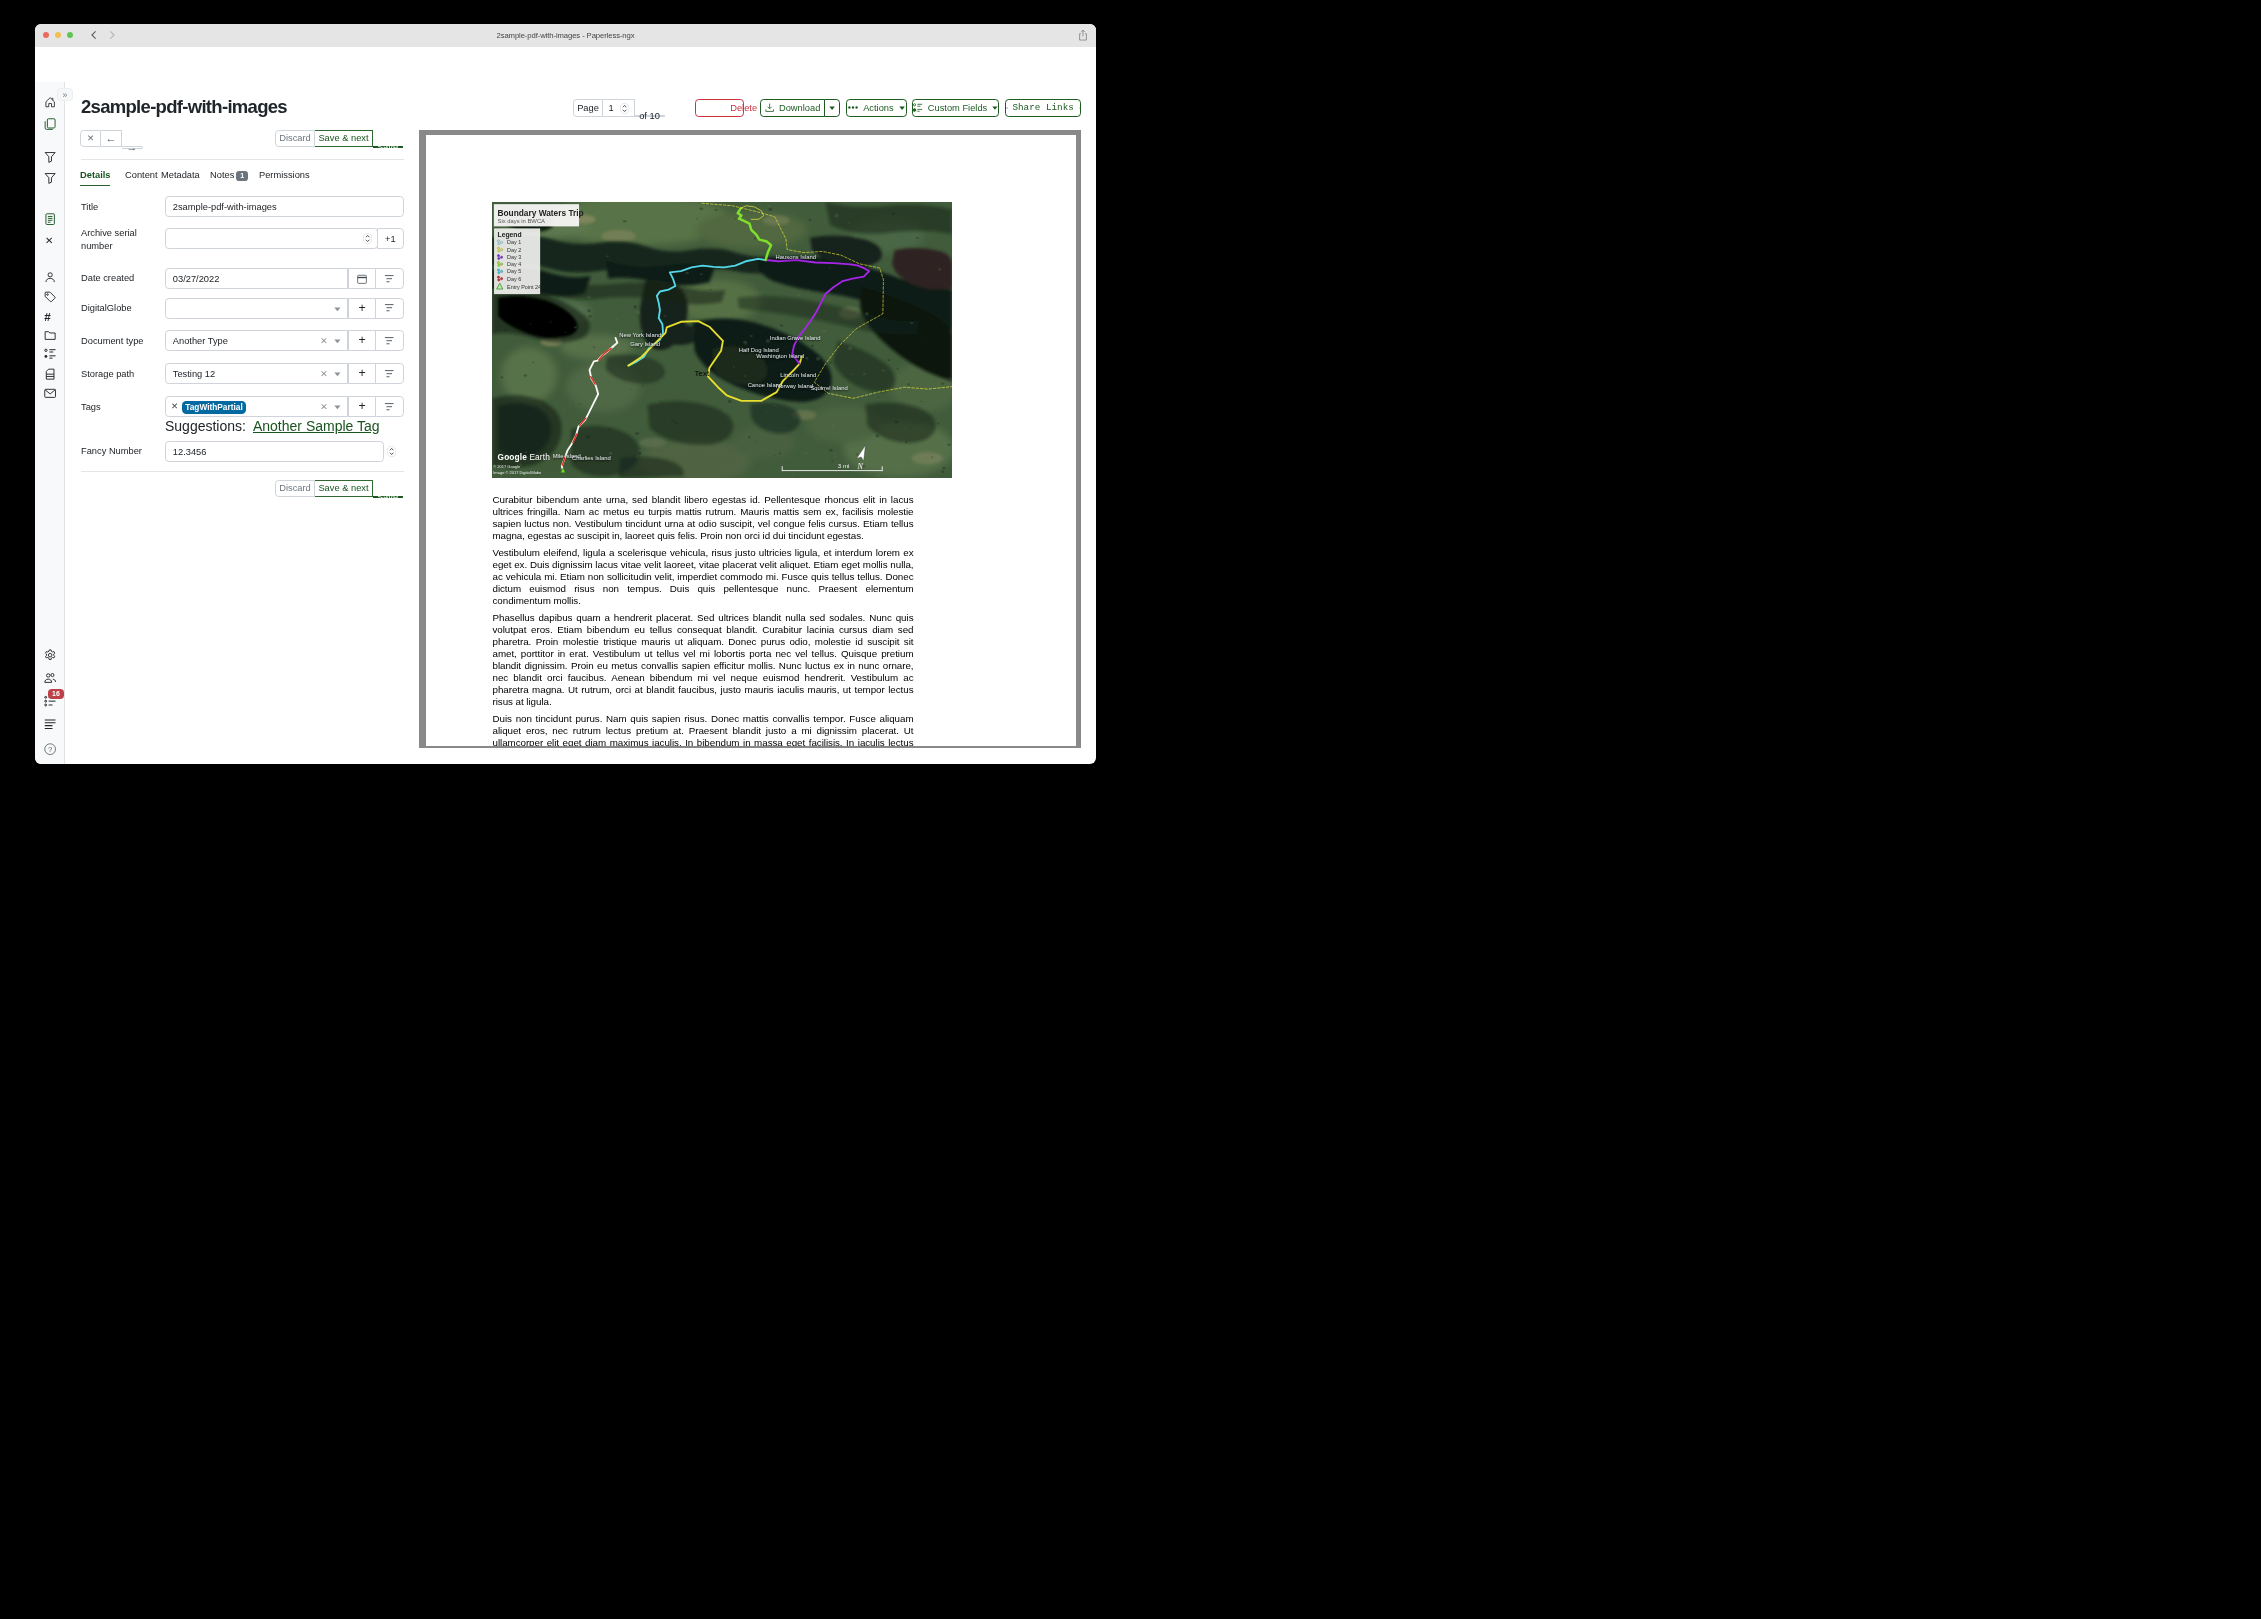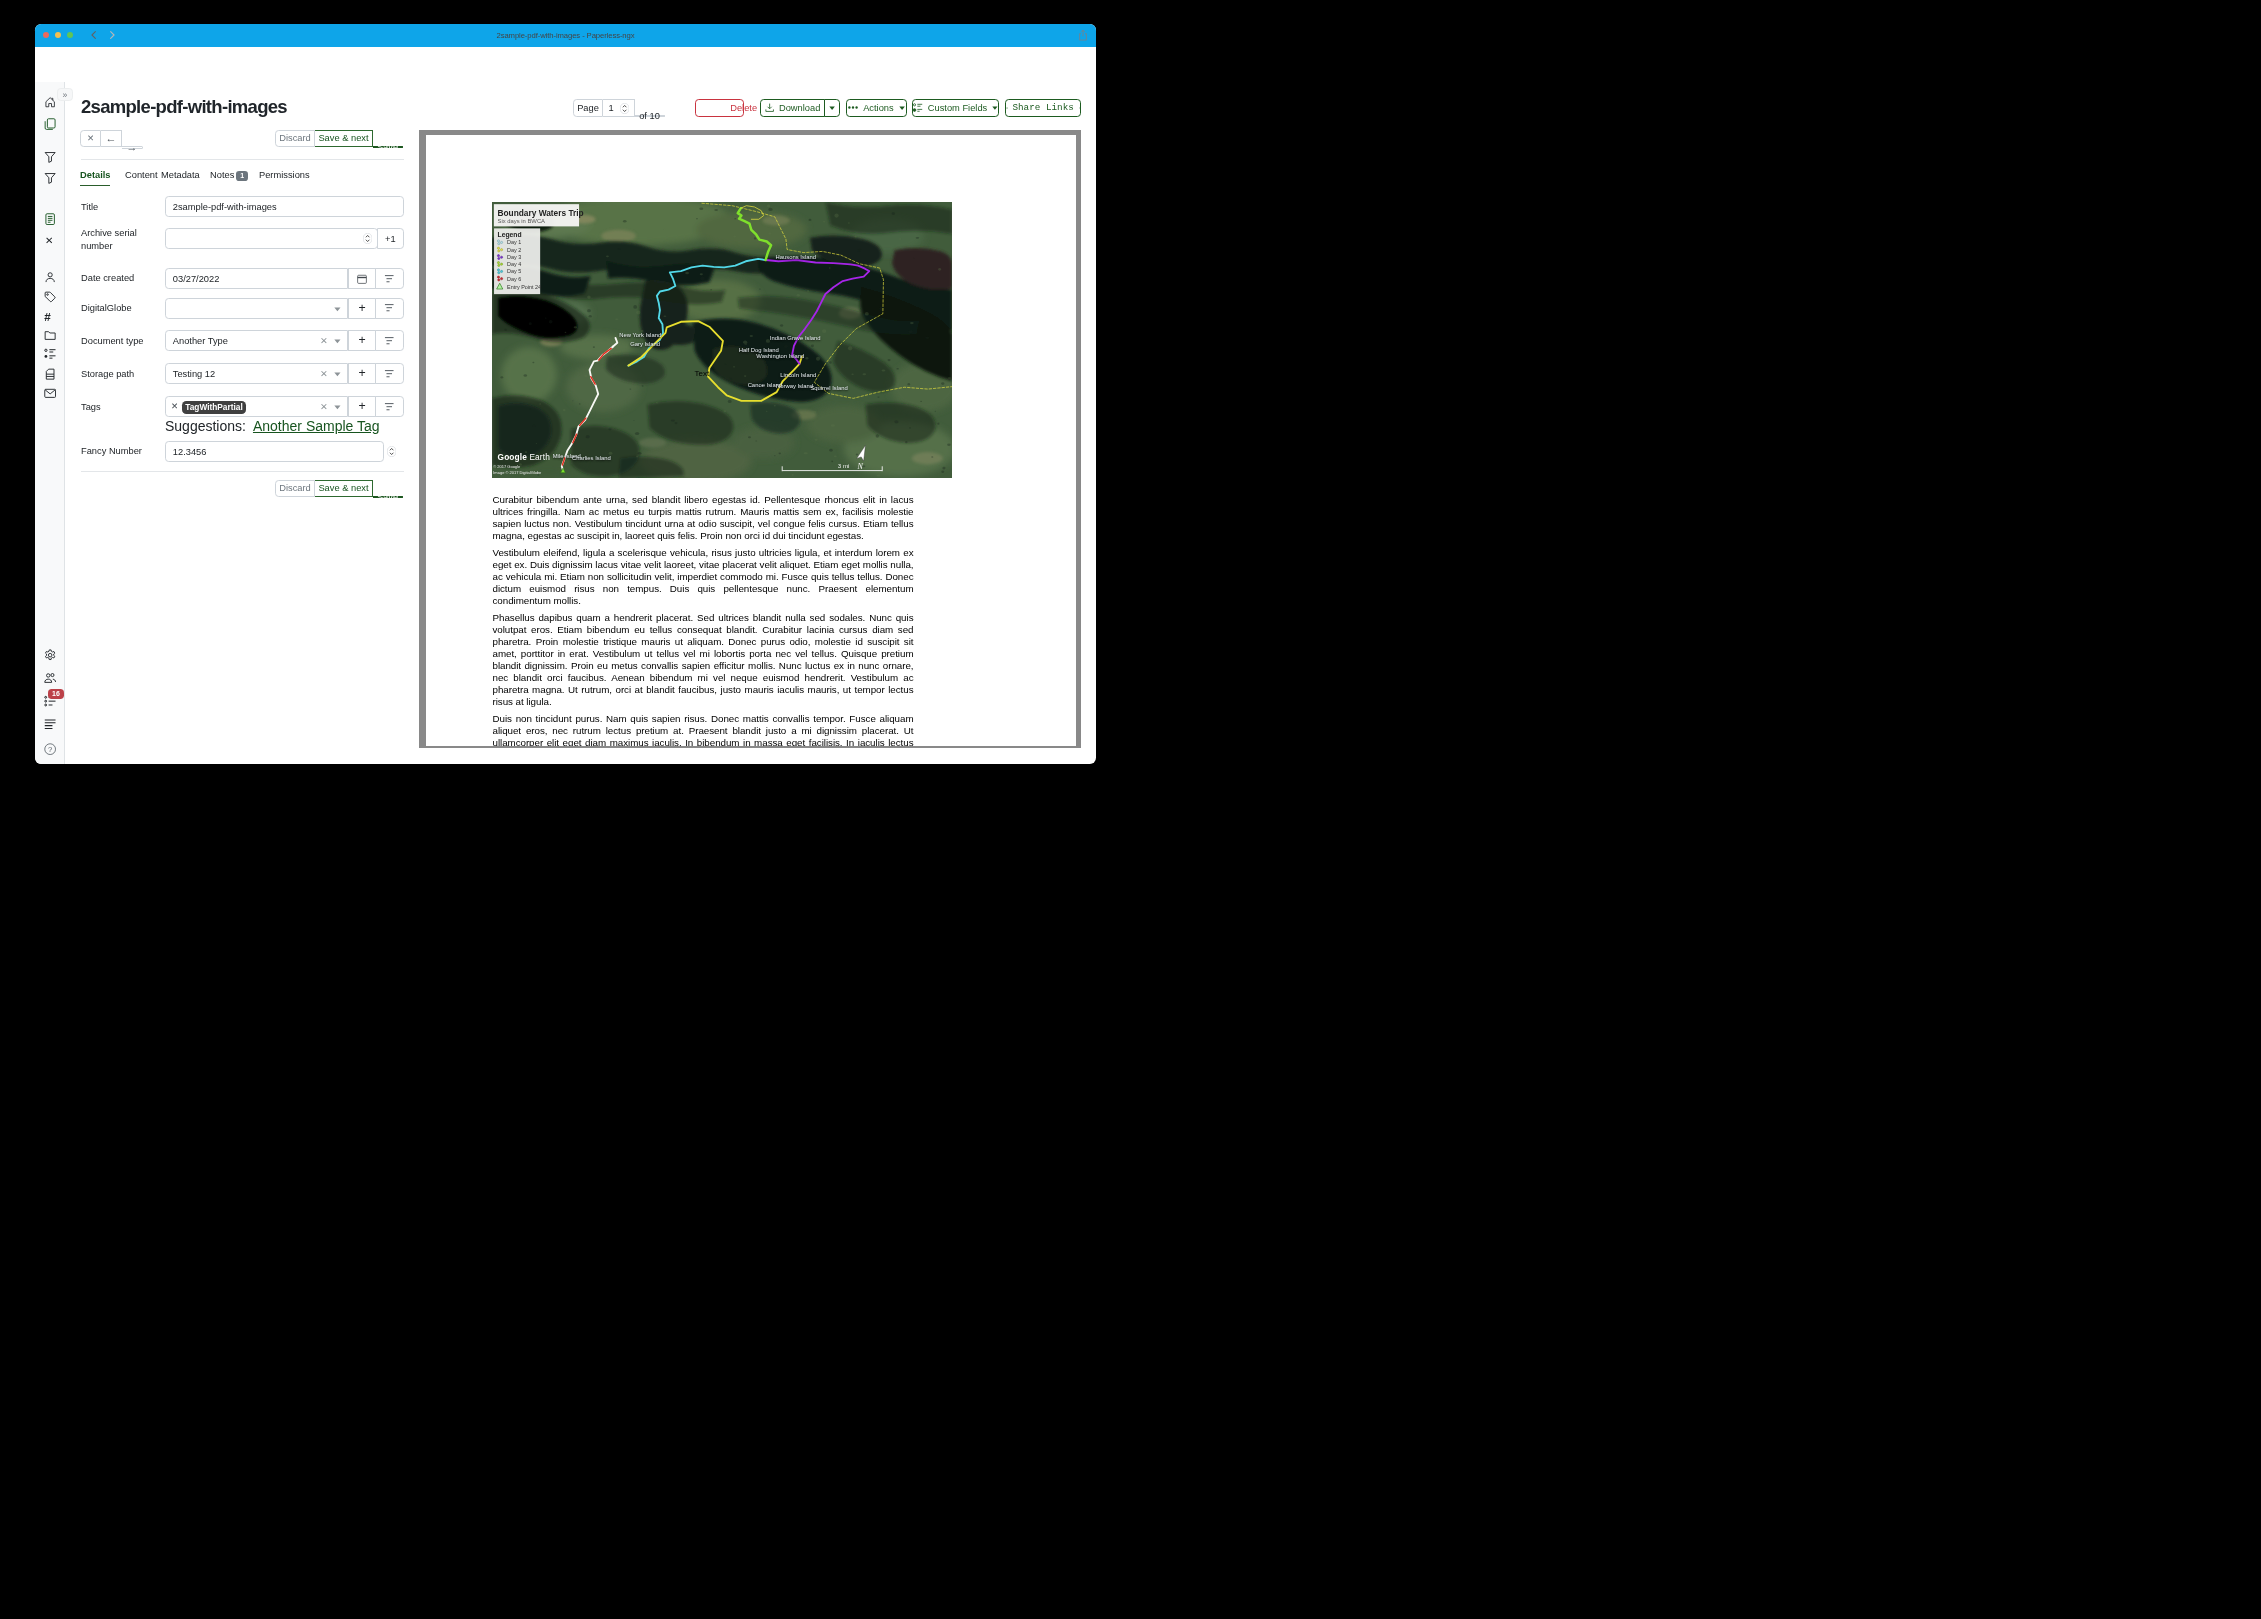--- a/index.html
+++ b/index.html
@@ -3,21 +3,21 @@
 <meta charset="utf-8">
 <style>
 * { margin:0; padding:0; box-sizing:border-box; }
 html,body { background:#000; width:1131px; height:810px; overflow:hidden; }
 body { font-family:"Liberation Sans", sans-serif; }
 #scale { position:absolute; left:0; top:0; width:1131px; height:810px; }
 #win { position:absolute; left:35px; top:23.5px; width:1061px; height:740px; border-radius:6.2px; overflow:hidden; background:#fff; }
 .abs { position:absolute; }
 
 
-#titlebar { position:absolute; left:0; top:0; width:1061px; height:23px; background:#0ea5e9; }
+#titlebar { position:absolute; left:0; top:0; width:1061px; height:23px; background:#e5e5e5; }
 .tl { position:absolute; top:8.3px; width:6.2px; height:6.2px; border-radius:50%; }
 #wintitle { position:absolute; top:7px; left:0; width:1061px; text-align:center; font-size:7.7px; font-weight:500; color:#454545; letter-spacing:-0.1px;}
 
 
 #navbar { position:absolute; left:0; top:23px; width:1061px; height:35px; background:#275323; }
 #searchbox { position:absolute; left:46px; top:8.6px; width:312px; height:16.7px; background:#1e461c; border:0.6px solid #52794e; border-radius:3.1px; color:#94ac92; font-size:9px; line-height:15.4px; padding-left:19px; }
 
 
 #sidebar { position:absolute; left:0; top:58px; width:30px; height:682px; background:#f8f9fa; border-right:0.6px solid #dfe3e6; }
 .sic { position:absolute; left:8.6px; width:12.3px; height:12.3px; }
@@ -283,21 +283,21 @@
           <g stroke="#495057" stroke-width="1.5">
             <path d="M1.5 1 H15.5"></path>
             <path d="M4 6 H13"></path>
             <path d="M4 11 H9"></path>
           </g>
         </svg>
 
     <div class="flabel" style="top:378px;">Tags</div>
     <div class="finput" style="left:130px;top:372px;width:183px;height:21.6px;border-radius:3.7px 0 0 3.7px;"></div>
     <div class="abs" style="left:136px;top:377px;color:#495057;font-size:8.6px;">✕</div>
-    <div class="abs" style="left:147px;top:377px;width:64px;height:13.3px;background:#404040;border-radius:4.3px;color:#fff;font-size:8.3px;font-weight:700;text-align:center;line-height:13.3px;">TagWithPartial</div>
+    <div class="abs" style="left:147px;top:377px;width:64px;height:13.3px;background:#0369a1;border-radius:4.3px;color:#fff;font-size:8.3px;font-weight:700;text-align:center;line-height:13.3px;">TagWithPartial</div>
     <div class="abs" style="left:285px;top:377px;color:#8d9498;font-size:9.3px;">✕</div>
     <svg class="abs" style="left:299px;top:381px;" width="6.8" height="5" viewBox="0 0 11 8">
           <path fill="#8d9498" d="M0.5 0.8 L10.5 0.8 L5.5 7z"></path>
         </svg>
     <div class="finput" style="left:313px;top:372px;width:28px;height:21.6px;border-radius:0;font-size:12.3px;font-weight:300;text-align:center;line-height:19px;">+</div>
     <div class="finput" style="left:340px;top:372px;width:29px;height:21.6px;border-radius:0 3.7px 3.7px 0;"></div>
     <svg class="abs" style="left:349px;top:379px;" width="10.5" height="8" viewBox="0 0 17 13">
           <g stroke="#495057" stroke-width="1.5">
             <path d="M1.5 1 H15.5"></path>
             <path d="M4 6 H13"></path>

